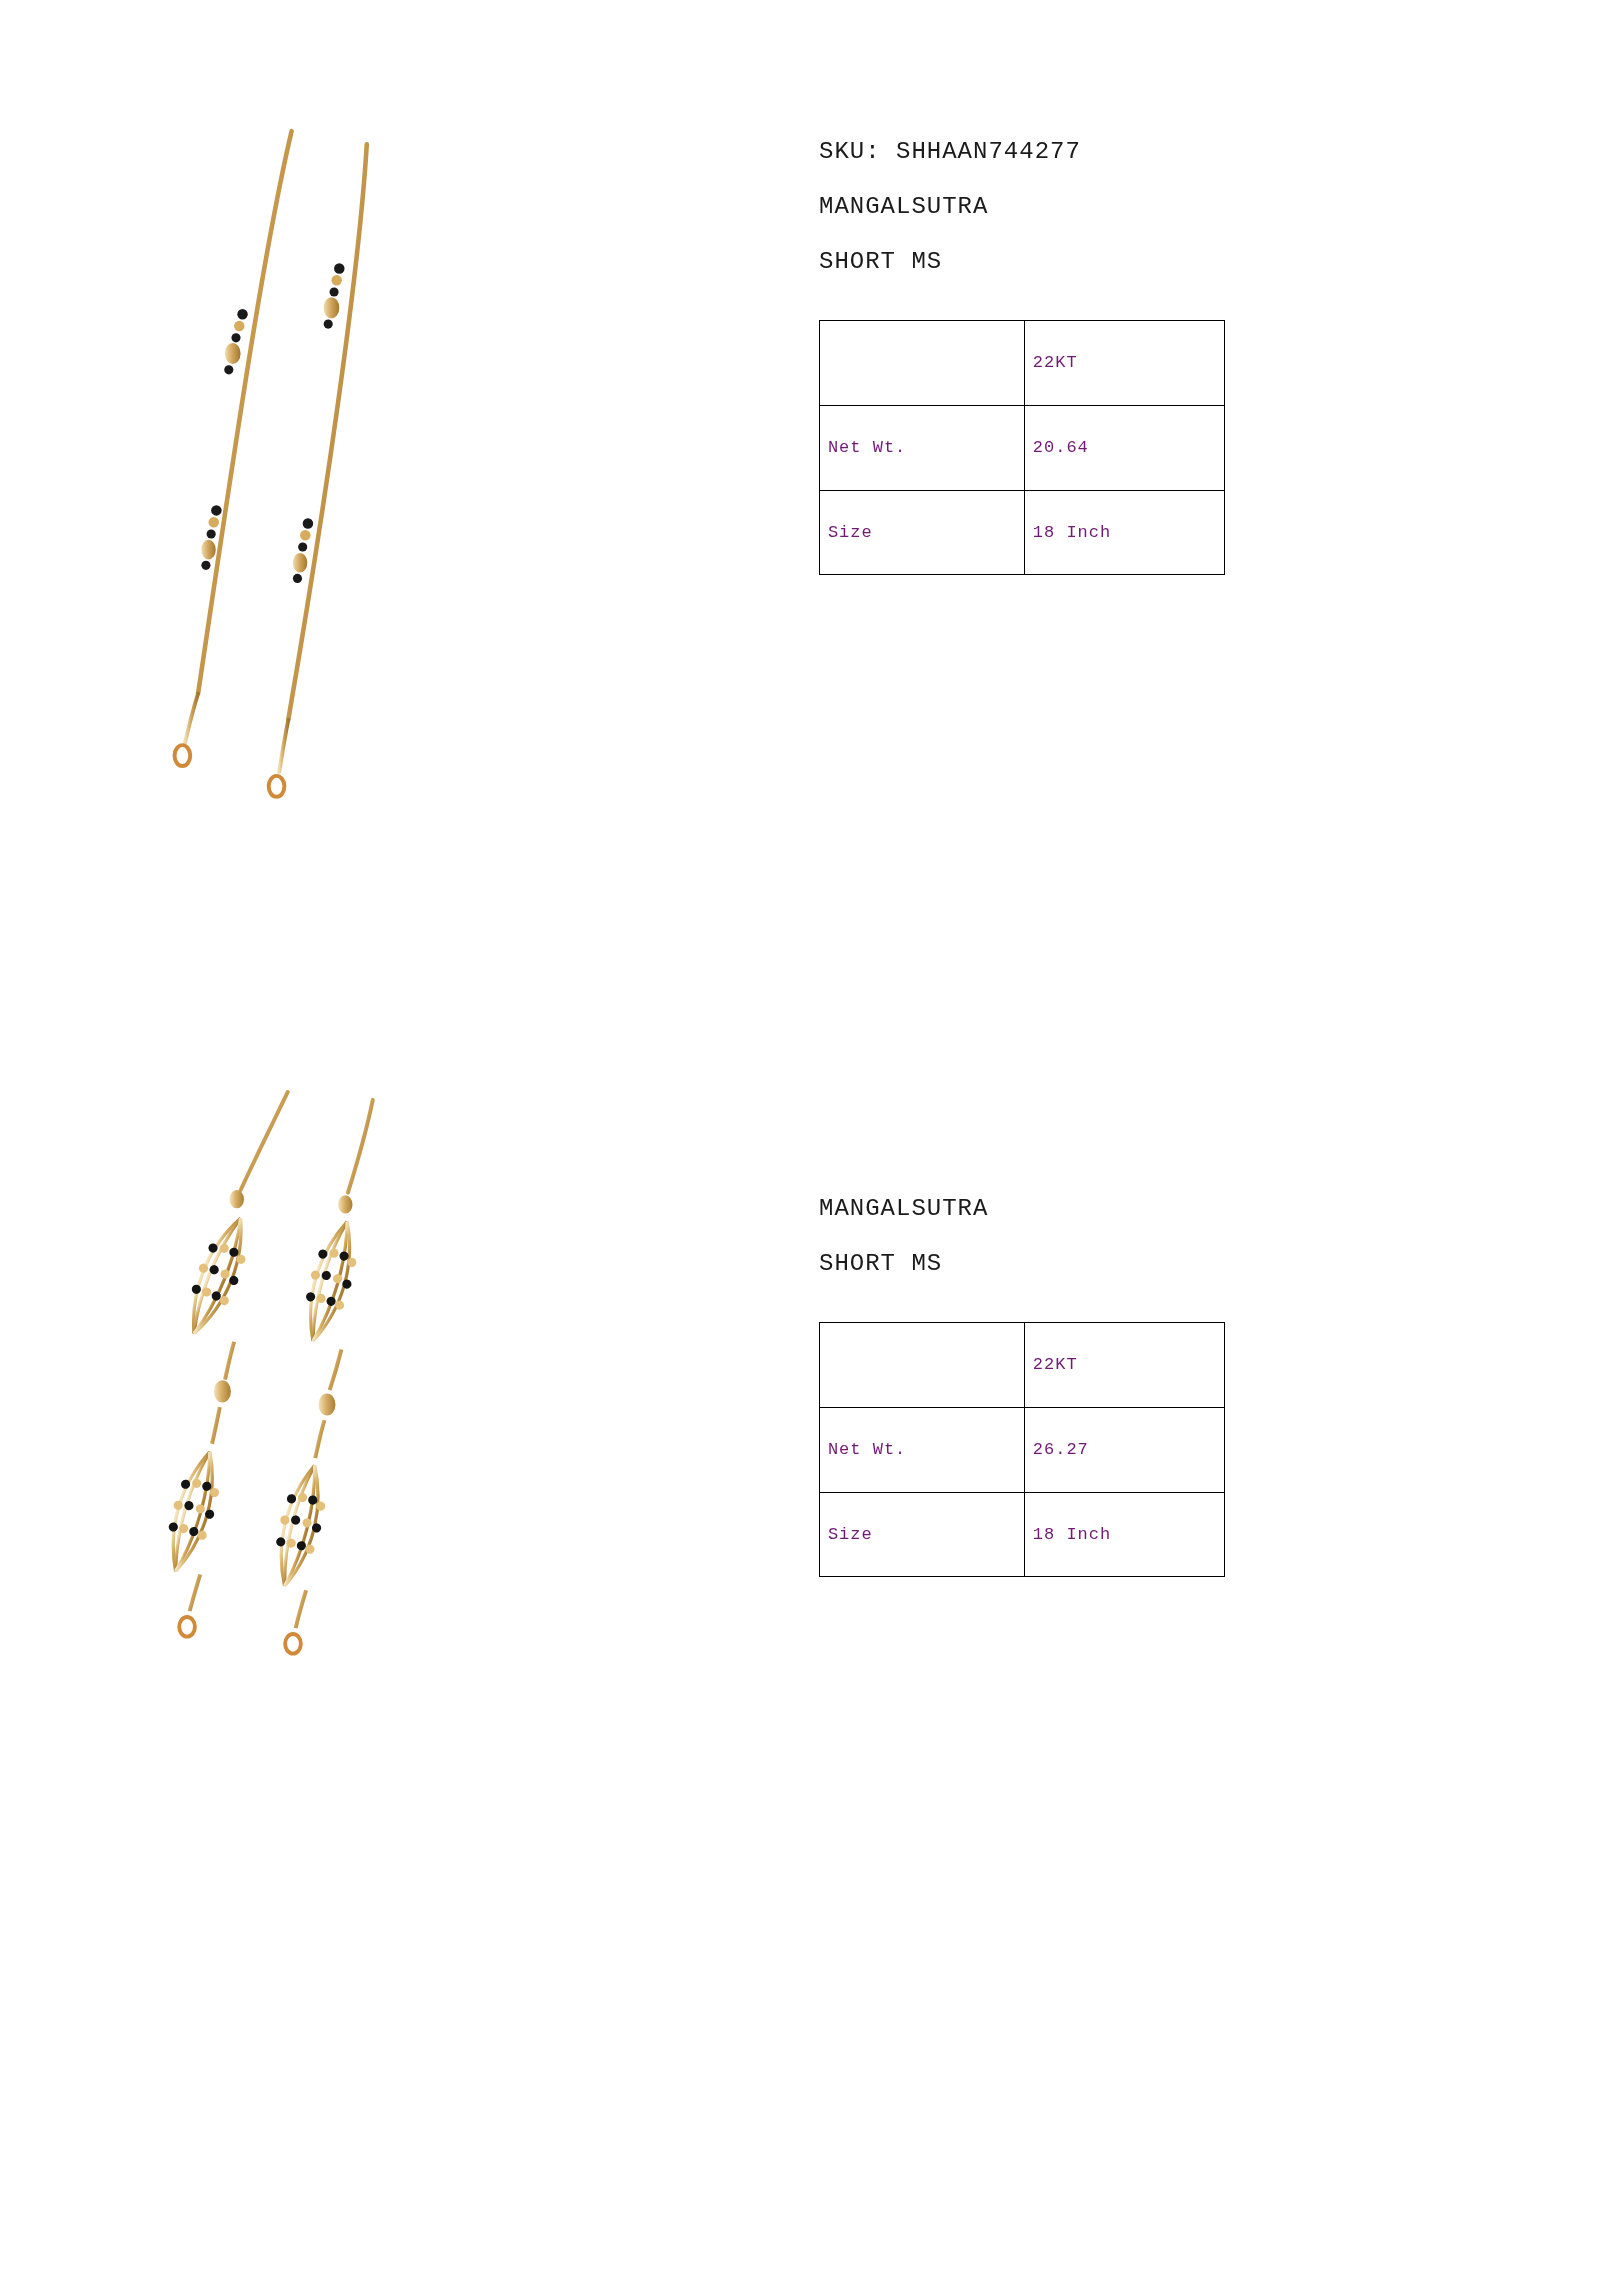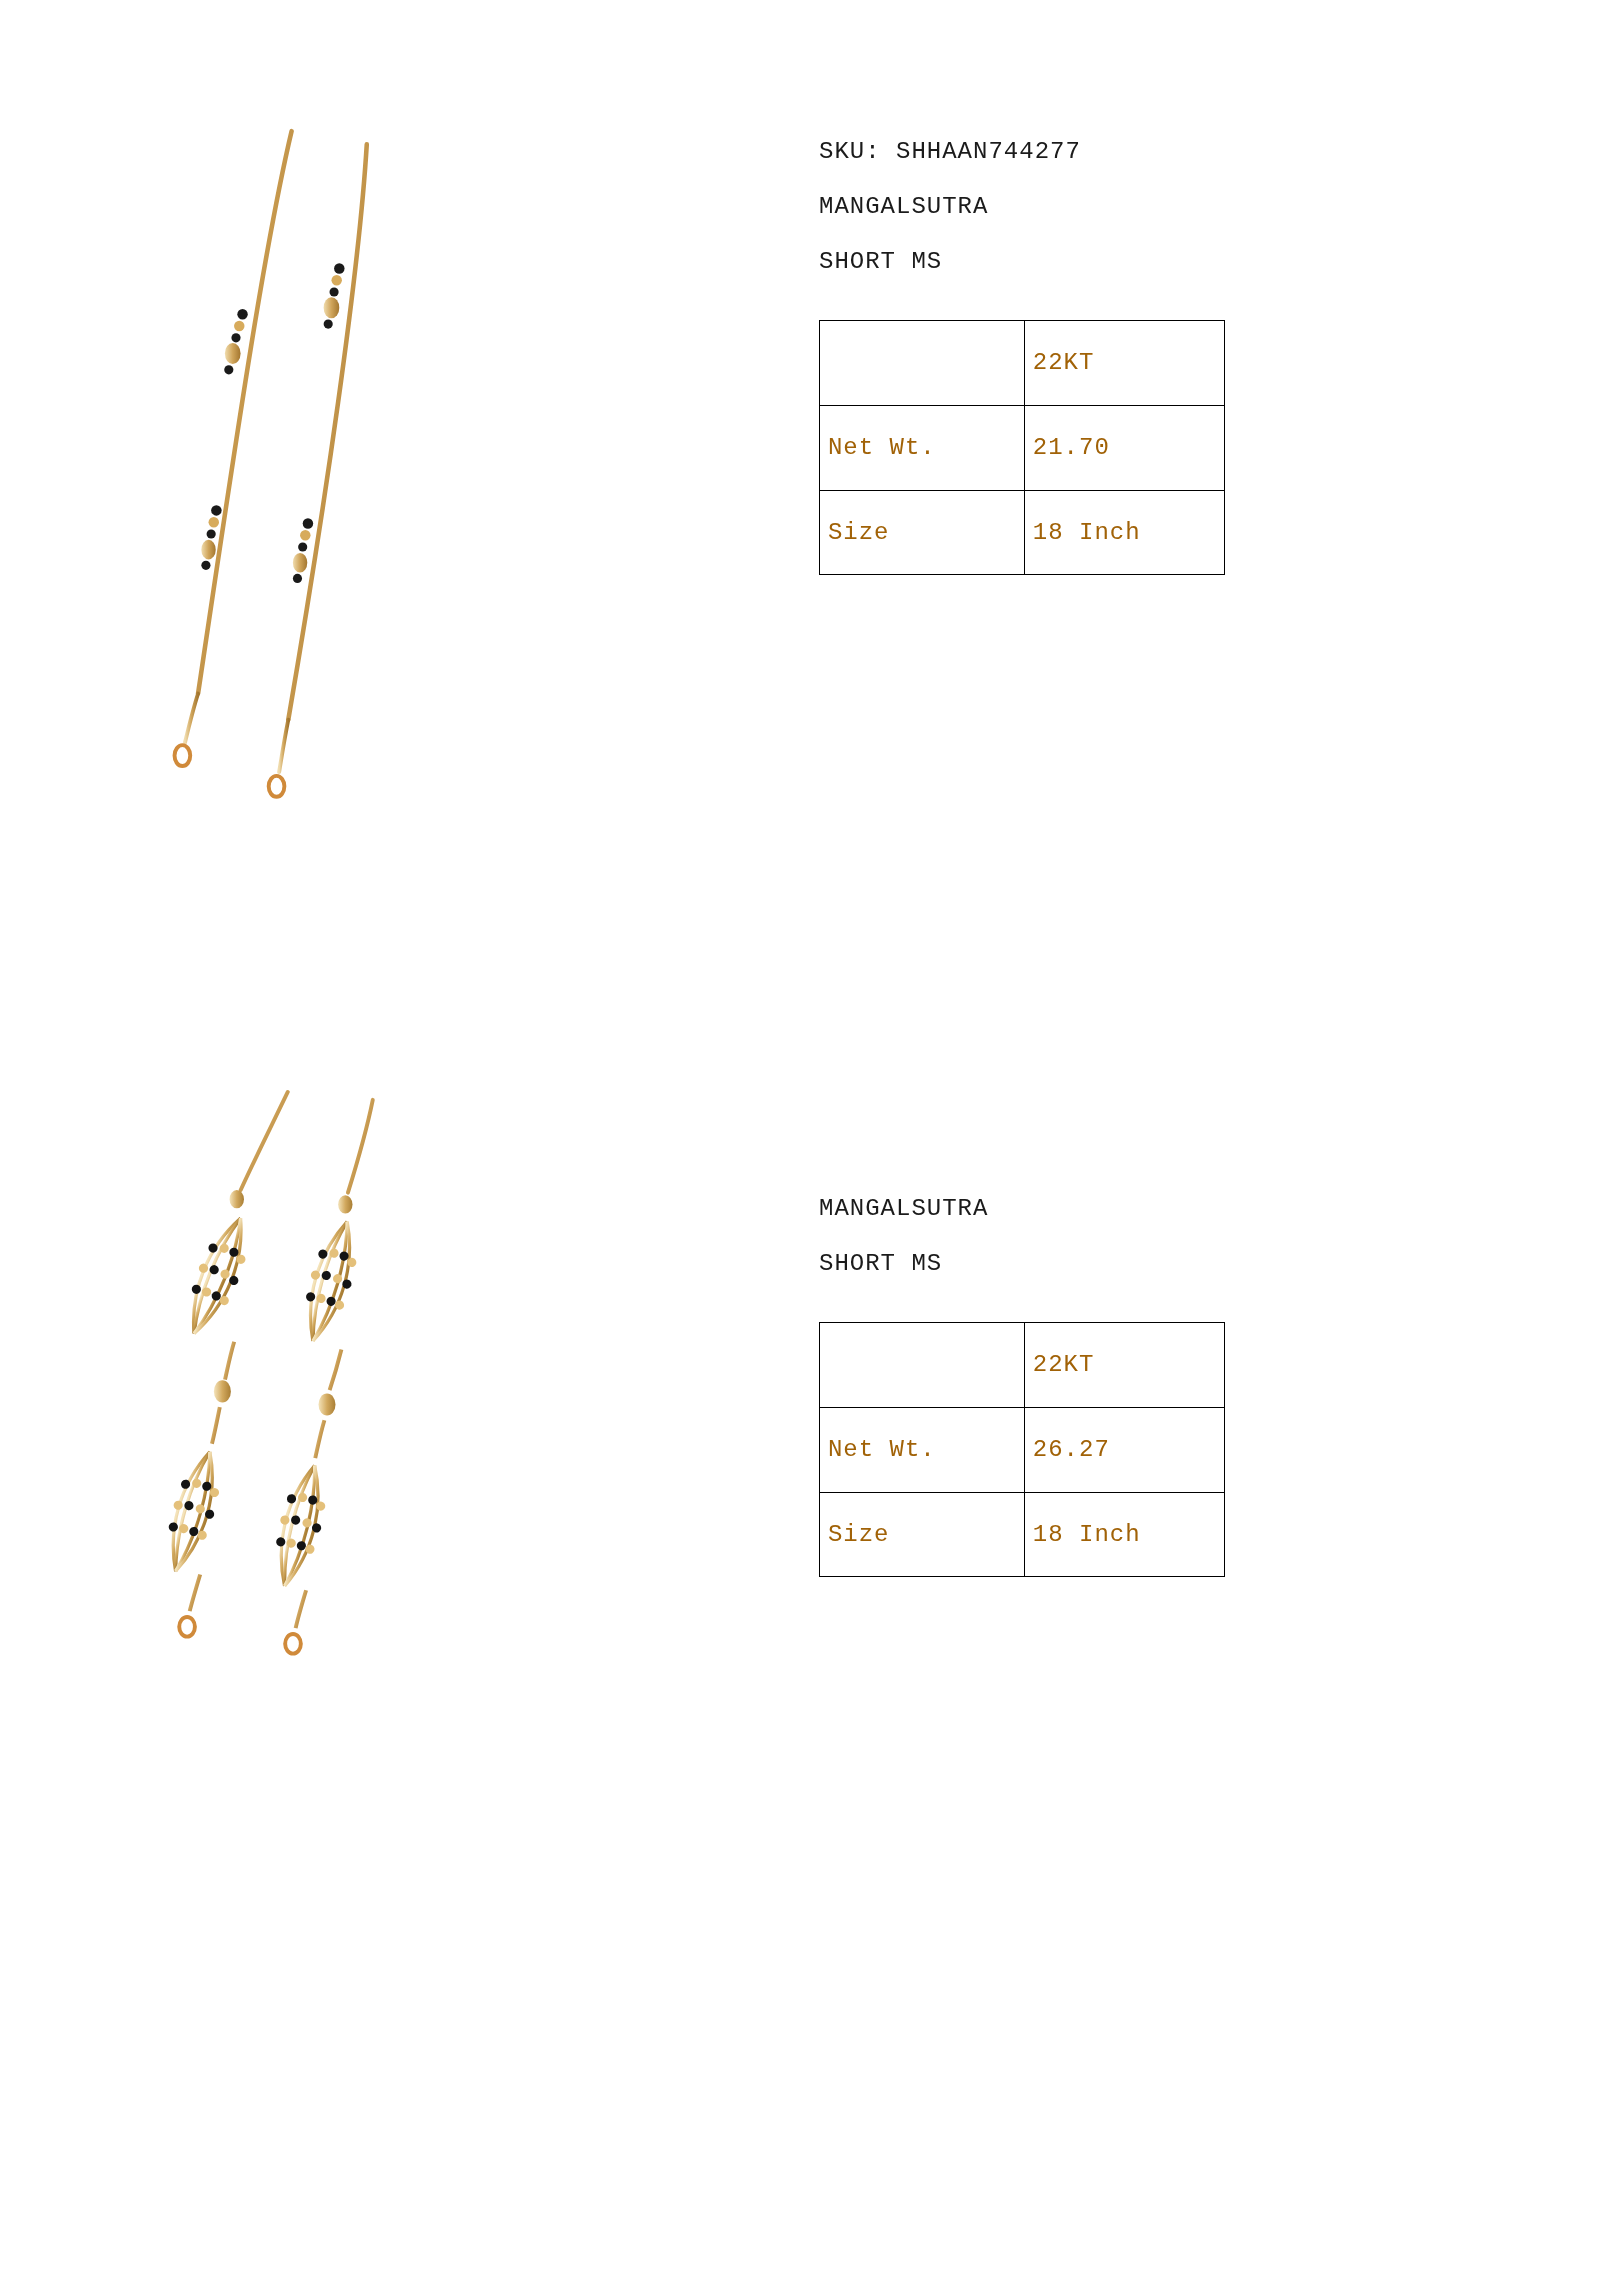--- a/index.html
+++ b/index.html
@@ -51,23 +51,23 @@
 
   
   .spec-table {
     border-collapse: collapse;
     margin-top: 31px;
     table-layout: fixed;
   }
   .spec-table td {
     border: 1.3px solid #000000;
     font-family: "Liberation Mono", monospace;
-    font-size: 24px;
+    font-size: 17px;
     letter-spacing: 1px;
-    color: #a16207;
+    color: #701a75;
     padding: 14.4px 0 14.4px 7.9px;
     height: 55px;
     vertical-align: middle;
     white-space: pre;
   }
   .col-label { width: 196px; }
   .col-value { width: 191px; }
 </style>
 </head>
 <body>
@@ -139,21 +139,21 @@
       <div class="meta-line">SHORT MS</div>
 
       <table class="spec-table">
         <tbody>
             <tr>
           <td class="col-label"></td>
           <td class="col-value">22KT</td>
         </tr>
         <tr>
           <td class="col-label">Net Wt.</td>
-          <td class="col-value">21.70</td>
+          <td class="col-value">20.64</td>
         </tr>
         <tr>
           <td class="col-label">Size</td>
           <td class="col-value">18 Inch</td>
         </tr>
       </tbody>
         </table>
     </div>
   </div>
 

